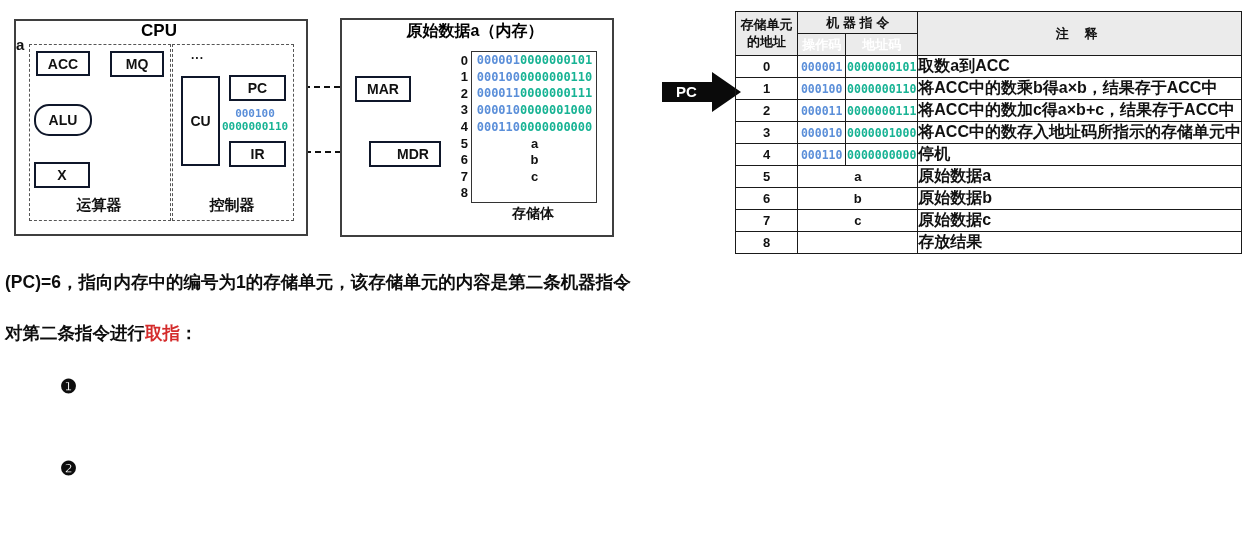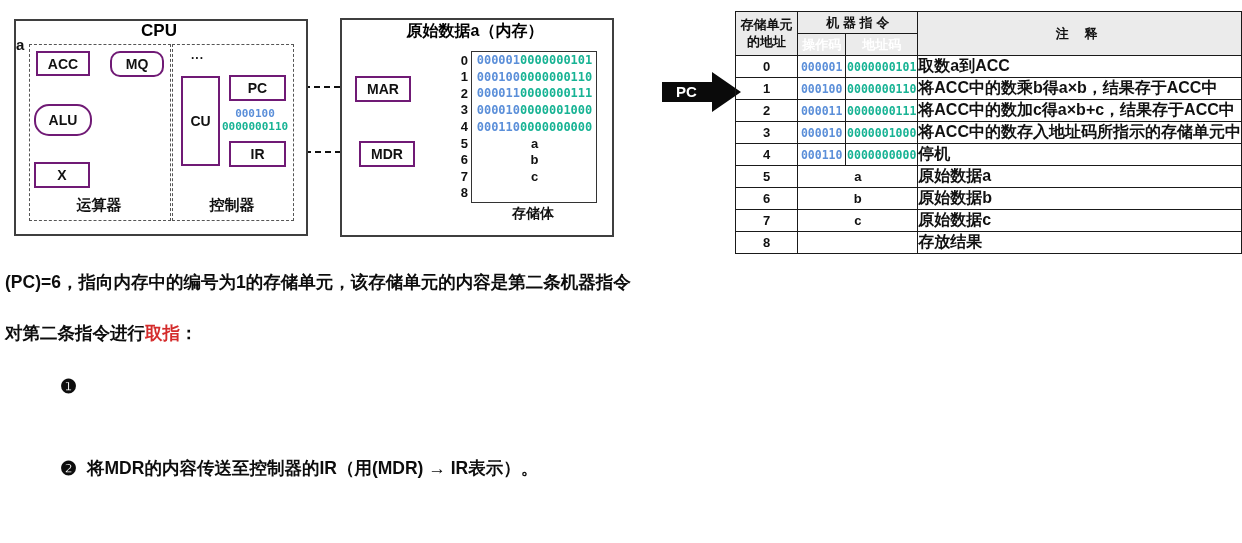--- a/index.html
+++ b/index.html
@@ -2,21 +2,21 @@
 <html><head>
 <meta charset="utf-8">
 <style>
   html,body{margin:0;padding:0;}
   body{
     width:1242px;height:543px;position:relative;background:#ffffff;
     font-family:"Liberation Sans",sans-serif;color:#111;overflow:hidden;
   }
   .abs{position:absolute;}
   .box{position:absolute;border:2px solid #3f3f3f;background:#fff;}
-  .reg{position:absolute;border:2px solid #701a75;background:#fff;
+  .reg{position:absolute;border:2px solid #0f172a;background:#fff;
        display:flex;align-items:center;justify-content:center;
        font-weight:700;font-size:14px;color:#111;}
   .dashed-sec{position:absolute;border:1.5px dashed #555;}
   .sec-label{position:absolute;text-align:center;font-weight:700;font-size:15px;color:#111;}
   .title{position:absolute;text-align:center;font-weight:700;font-size:17px;color:#000;}
   .bin{font-family:"DejaVu Sans Mono",monospace;font-weight:700;}
   .blue{color:#5B8FD9;}
   .teal{color:#17B394;}
   svg.layer{position:absolute;left:0;top:0;pointer-events:none;}
 
@@ -105,38 +105,38 @@
 </svg>
 
 <div class="box" style="left:14px;top:19px;width:290px;height:213px;"></div>
 <div class="title" style="left:14px;top:21px;width:290px;">CPU</div>
 <div class="abs" style="left:16px;top:36px;font-weight:700;font-size:15px;">a</div>
 
 <div class="dashed-sec" style="left:29px;top:44px;width:140px;height:175px;"></div>
 <div class="dashed-sec" style="left:172px;top:44px;width:120px;height:175px;"></div>
 
 <div class="reg" style="left:36px;top:51px;width:50px;height:21px;">ACC</div>
-<div class="reg" style="left:110px;top:51px;width:50px;height:22px;border-radius:10px;">MQ</div>
+<div class="reg" style="left:110px;top:51px;width:50px;height:22px;">MQ</div>
 <div class="reg" style="left:34px;top:104px;width:54px;height:28px;border-radius:15px;">ALU</div>
 <div class="reg" style="left:34px;top:162px;width:52px;height:22px;">X</div>
 <div class="reg" style="left:181px;top:76px;width:35px;height:86px;">CU</div>
 <div class="abs" style="left:191px;top:48px;font-weight:700;font-size:12px;letter-spacing:1px;">...</div>
 <div class="reg" style="left:229px;top:75px;width:53px;height:22px;">PC</div>
 <div class="reg" style="left:229px;top:141px;width:53px;height:22px;">IR</div>
 <div class="ir-content">
   <span class="bin blue">000100</span><br>
   <span class="bin teal">0000000110</span>
 </div>
 <div class="sec-label" style="left:29px;top:196px;width:140px;">运算器</div>
 <div class="sec-label" style="left:172px;top:196px;width:120px;">控制器</div>
 
 <div class="box" style="left:340px;top:18px;width:270px;height:215px;"></div>
 <div class="title" style="left:340px;top:21px;width:270px;font-size:16px;">原始数据a（内存）</div>
 <div class="reg" style="left:355px;top:76px;width:52px;height:22px;">MAR</div>
-<div class="reg" style="left:359px;top:141px;width:52px;height:22px;">MDR</div>
+<div class="reg" style="left:369px;top:141px;width:52px;height:22px;padding-left:16px;">MDR</div>
 <div class="abs" style="left:471px;top:51px;width:124px;height:150px;border:1.5px solid #333;background:#fff;"></div>
 <div class="mem-rows" id="mem-rows">
     <div class="mem-row">
       <span class="mem-addr">0</span>
       <span class="mem-val"><span class="bin blue">000001</span><span class="bin teal">0000000101</span></span>
     </div>
     <div class="mem-row">
       <span class="mem-addr">1</span>
       <span class="mem-val"><span class="bin blue">000100</span><span class="bin teal">0000000110</span></span>
     </div>
@@ -246,14 +246,13 @@
 <div class="note-line" style="left:5px;top:321px;">
   <span>对第二条指令进行</span><span class="red">取指</span><span>：</span>
 </div>
 
 <div class="bullet" style="top:373px;">
   <span class="marker">❶</span>
 </div>
 
 <div class="bullet" style="top:455px;">
   <span class="marker">❷</span>
-  <span>将MDR的内容传送至控制器的IR（用(MDR) → IR表示）。</span>
 </div>
 
 </body></html>

